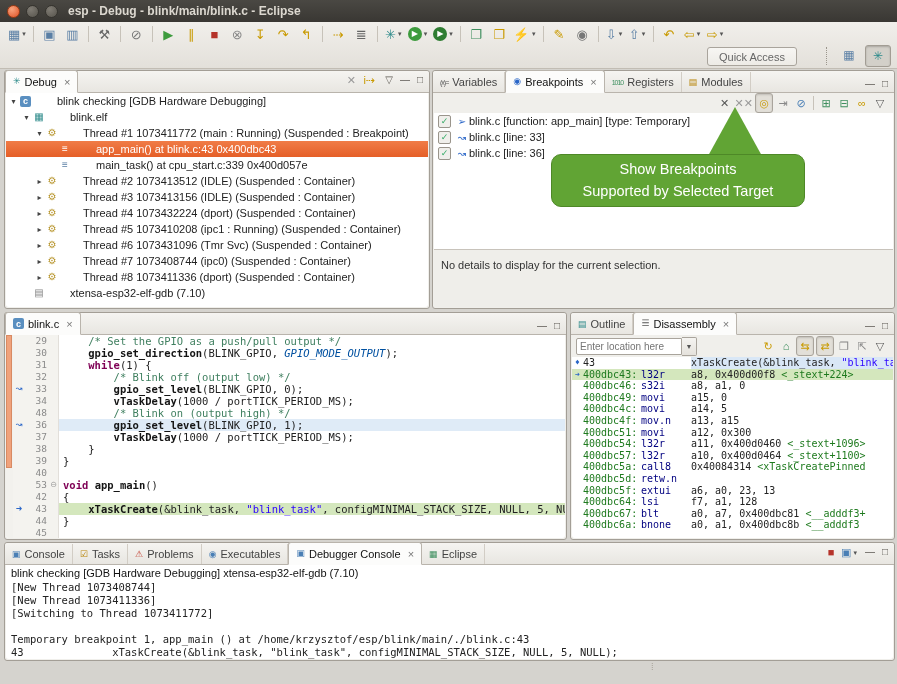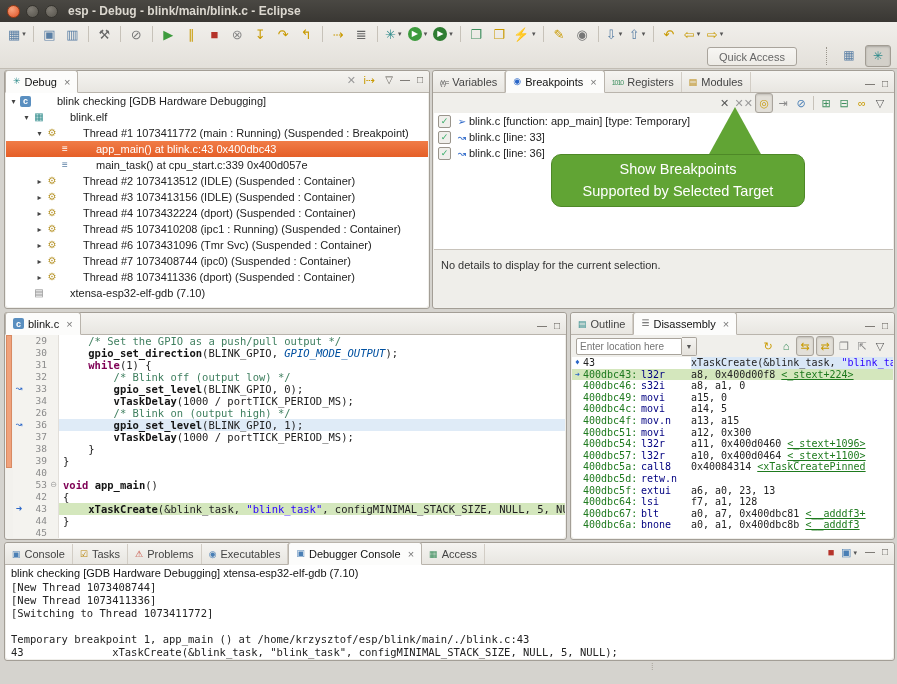--- a/index.html
+++ b/index.html
@@ -74,21 +74,21 @@
   .da-viewbar{position:absolute;top:22px;left:1px;right:1px;height:22px;display:flex;align-items:center;background:#f0efeb;padding:0 4px;}
   .loc-input{width:98px;height:15px;font-size:10px;font-family:"Liberation Sans",sans-serif;border:1px solid #a9a49c;border-radius:2px 0 0 2px;background:#fff;color:#777;padding:0 3px;outline:none;}
   .loc-dd{width:14px;height:17px;border:1px solid #a9a49c;border-left:none;border-radius:0 2px 2px 0;background:linear-gradient(#f5f4f1,#e5e2dc);display:flex;align-items:center;justify-content:center;font-size:7px;color:#555;}
   .da-icons{margin-left:auto;display:flex;align-items:center;}
   #da-body{position:absolute;top:44px;left:1px;right:1px;bottom:1px;background:#fff;overflow:hidden;font-family:"DejaVu Sans Mono",monospace;font-size:10px;border-radius:0 0 3px 3px;}
   .darow{display:flex;height:11.6px;line-height:11.6px;white-space:pre;color:#222;}
   .da-gut{width:11px;flex:none;text-align:center;font-size:8px;color:#2a66c8;}
   .da-addr{width:58px;flex:none;color:#1e7a1e;}
   .da-mn{width:50px;flex:none;color:#000080;}
   .da-ops{flex:1;}
-  .sym{color:#1e7a1e;text-decoration:underline;}
+  .sym{color:#1e7a1e;}
   .darow.green{background:#d4e7bd;}
   .da-src{flex:1;background:#d9e7f6;}
   .da-addr.srcnum{color:#222;}
   
   #con-body{position:absolute;top:22px;left:1px;right:1px;bottom:1px;background:#fff;overflow:hidden;padding:2px 5px;border-radius:0 0 3px 3px;}
   .con-header{font-size:11px;color:#111;margin-bottom:2px;}
   .con-line{font-family:"DejaVu Sans Mono",monospace;font-size:10.5px;line-height:13px;white-space:pre;color:#222;}
   
   .panel-debug{left:4px;top:70px;width:424px;height:237px;}
   .panel-bp{left:432px;top:70px;width:461px;height:237px;}
@@ -477,21 +477,21 @@
               <span class="ed-num">34</span>
               <span class="ed-fold"></span>
             </span>
             <span class="code-bg">
               <span class="ed-code"><span class="p">        </span><span class="fn">vTaskDelay</span><span class="p">(1000 / portTICK_PERIOD_MS);</span></span>
             </span>
           </div>
           <div class="eline">
             <span class="ed-gut">
               <span class="ed-ann"></span>
-              <span class="ed-num">26</span>
+              <span class="ed-num">48</span>
               <span class="ed-fold"></span>
             </span>
             <span class="code-bg">
               <span class="ed-code"><span class="p">        </span><span class="com">/* Blink on (output high) */</span></span>
             </span>
           </div>
           <div class="eline">
             <span class="ed-gut">
               <span class="ed-ann">↝</span>
               <span class="ed-num">36</span>
@@ -678,21 +678,21 @@
             <span class="tabicon" style="color: rgb(74, 127, 181);">◉</span>
             <span class="tablabel">Executables</span>
           </span>
           <span class="tab active">
             <span class="tabicon" style="color: rgb(74, 127, 181);">▣</span>
             <span class="tablabel">Debugger Console</span>
             <span class="tabclose">×</span>
           </span>
           <span class="tab">
             <span class="tabicon" style="color: rgb(63, 143, 95);">▦</span>
-            <span class="tablabel">Access</span>
+            <span class="tablabel">Eclipse</span>
           </span>
         </span>
       <span class="chrome">
         <span id="con-vb" style="display:flex;">
             <span class="vb-btn">
               <span class="glyph" style="color: rgb(181, 51, 42);">■</span>
             </span>
             <span class="vb-btn">
               <span class="glyph" style="color: rgb(74, 127, 181);">▣</span>
               <span class="dd">▾</span>

